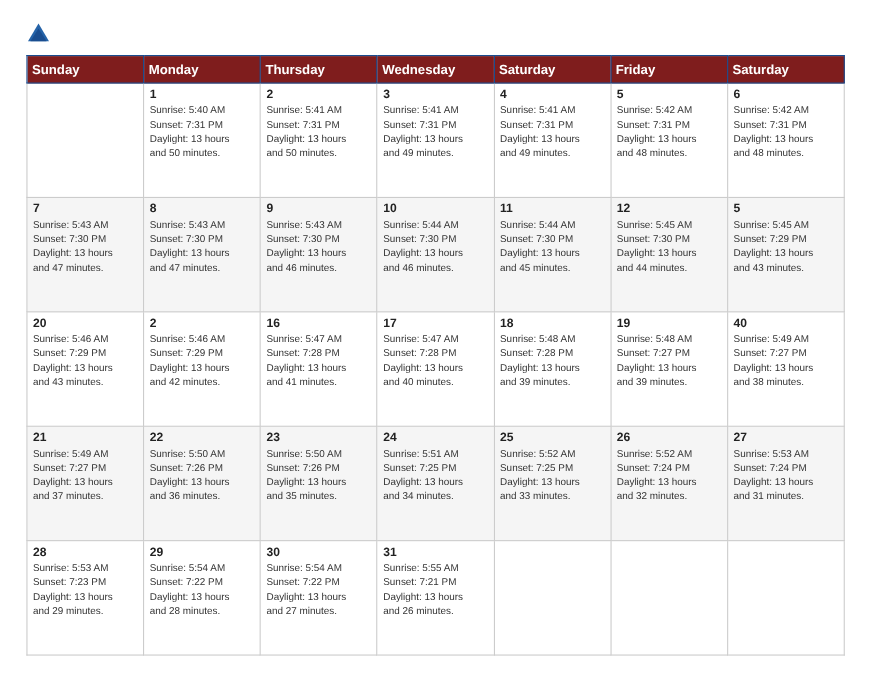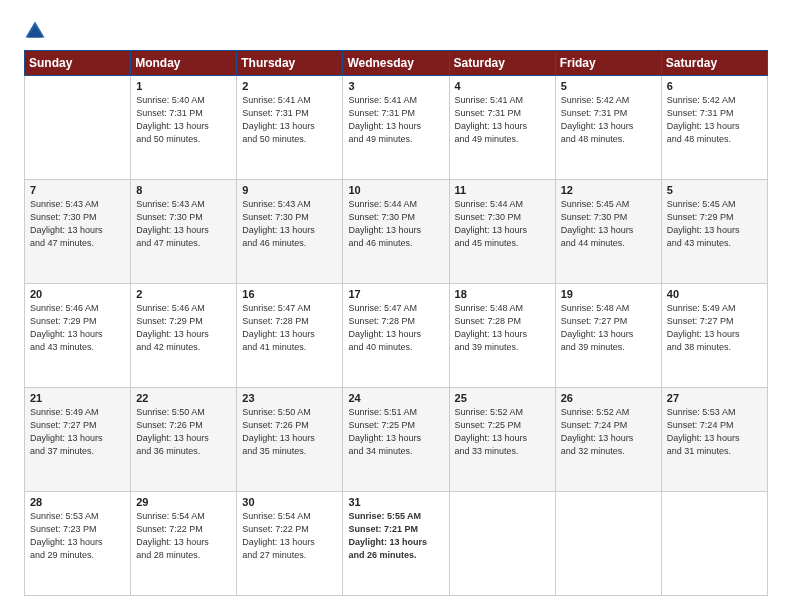--- a/index.html
+++ b/index.html
@@ -350,21 +350,21 @@
           </td>
           <td>
             <div class="day-number">30</div>
             <div class="day-info" style="white-space: pre-line;">Sunrise: 5:54 AM
 Sunset: 7:22 PM
 Daylight: 13 hours
 and 27 minutes.</div>
           </td>
           <td>
             <div class="day-number">31</div>
-            <div class="day-info" style="white-space: pre-line; font-weight: bold;">Sunrise: 5:55 AM
+            <div class="day-info" style="white-space: pre-line;">Sunrise: 5:55 AM
 Sunset: 7:21 PM
 Daylight: 13 hours
 and 26 minutes.</div>
           </td>
           <td class="empty-cell"></td>
           <td class="empty-cell"></td>
           <td class="empty-cell"></td>
         </tr>
       </tbody>
   </table>

